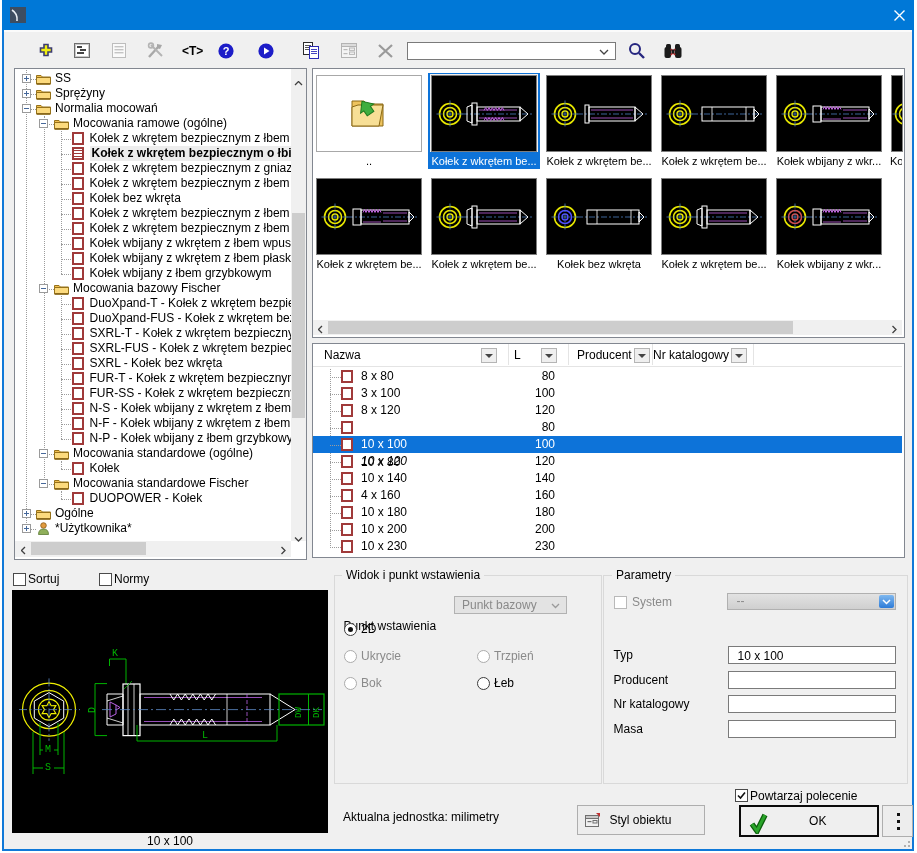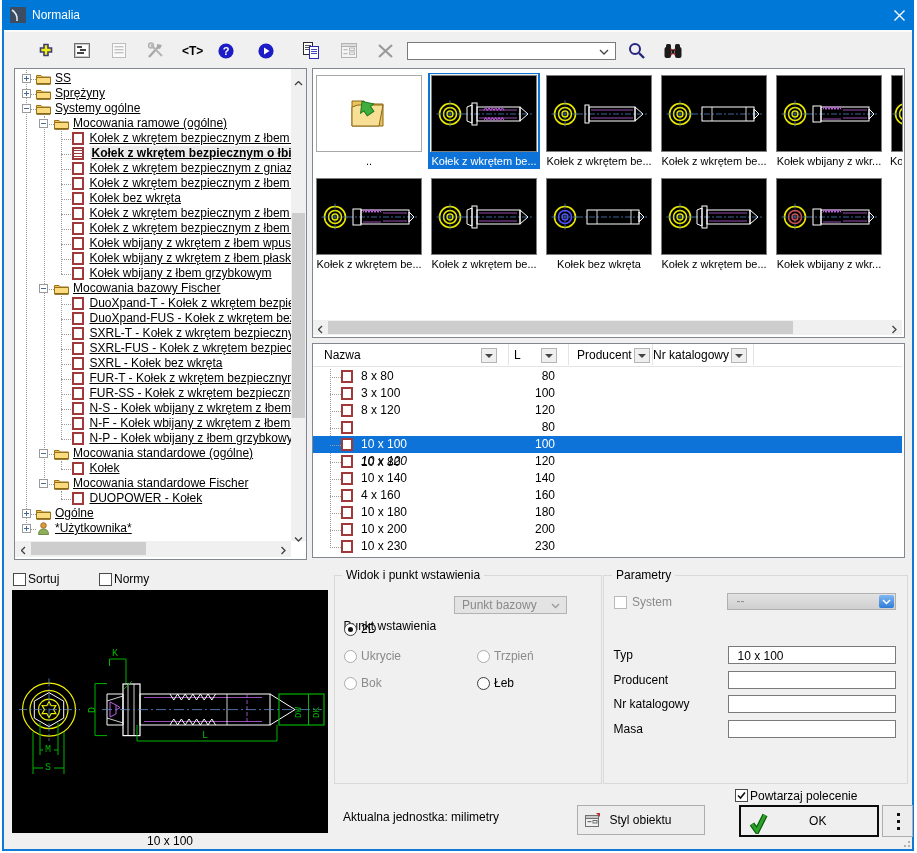--- a/index.html
+++ b/index.html
@@ -8,21 +8,21 @@
 #title{left:32px;top:0;width:200px;height:30px;line-height:30px;color:#fff;font-size:12px;}
 .panel{background:#fff;border:1px solid #828790;}
 .dotv{border-left:1px dotted #9c9c9c;width:0;}
 .doth{border-top:1px dotted #9c9c9c;height:0;}
 .pm{width:7px;height:7px;border:1px solid #9a9a9a;background:#fff;}
 .pm i{position:absolute;background:#46689a;}
 .pm .h{left:1px;top:3px;width:5px;height:1px;}
 .pm .v{left:3px;top:1px;width:1px;height:5px;}
 .leaf{width:8px;height:9px;border:2px solid #a03a3a;background:#fff;}
 .leaf.lines{background:#fff repeating-linear-gradient(#a03a3a 0 1px,#fff 1px 3px);background-position:0 1px;background-size:8px 8px;background-repeat:no-repeat;}
-.trow{height:15px;line-height:15px;white-space:nowrap;text-decoration:underline;}
+.trow{height:15px;line-height:15px;white-space:nowrap;}
 .cap{height:16px;line-height:16px;text-align:center;white-space:nowrap;overflow:hidden;font-size:11px;}
 .hdrbtn{width:14px;height:13px;background:#efefef;border:1px solid #b5b5b5;}
 .hdrbtn b{position:absolute;left:3px;top:5px;width:0;height:0;border-left:4px solid transparent;border-right:4px solid transparent;border-top:4px solid #444;}
 .cb{width:11px;height:11px;border:1px solid #4a4a4a;background:#fff;}
 .rd{width:11px;height:11px;border:1px solid #3c3c3c;border-radius:50%;background:#fff;}
 .rd.dis{border-color:#ababab;}
 .rd .dot{position:absolute;left:3px;top:3px;width:5px;height:5px;border-radius:50%;background:#101010;}
 .gb{border:1px solid #d9d9d9;}
 .gbt{background:#f0f0f0;padding:0 4px;height:14px;line-height:14px;}
 .txt{background:#fff;border:1px solid #7a7a7a;}
@@ -31,21 +31,20 @@
 .sb{background:#f0f0f0;}
 .sbthumb{background:#cdcdcd;}
 </style></head><body>
 <div id="page">
 <div class="abs" id="frame"></div>
 <div class="abs" id="titlebar"></div>
 <div class="abs" style="left:10px;top:7px;width:16px;height:16px;"><svg width="16" height="16">
         <rect x="0" y="0" width="16" height="16" fill="#3d4d61"></rect>
         <path d="M2,3 a10,11 0 0 1 5,11" fill="none" stroke="#e8eef4" stroke-width="1.6"></path>
       </svg></div>
-<div class="abs" id="title">Normalia</div>
 <div class="abs" style="left:894px;top:10px;width:11px;height:11px;"><svg width="11" height="11">
         <path d="M0.5,0.5 L10.5,10.5 M10.5,0.5 L0.5,10.5" stroke="#fff" stroke-width="1.4"></path>
       </svg></div>
 <div class="abs" style="left:4px;top:30px;width:908px;height:2px;background:#fbfbfb;"></div>
 <div class="abs" style="left:39px;top:43px;width:15px;height:15px;"><svg width="15" height="15">
         <path d="M5,1.5 h4 v3.5 h3.5 v4 h-3.5 v3.5 h-4 v-3.5 h-3.5 v-4 h3.5 z" fill="#f0ee12" stroke="#3c3c70" stroke-width="1.6"></path>
       </svg></div>
 <div class="abs" style="left:74px;top:43px;width:16px;height:15px;"><svg width="16" height="15">
         <rect x="0.5" y="0.5" width="15" height="14" fill="#fff" stroke="#6e6e6e"></rect>
         <rect x="1.5" y="1.5" width="13" height="12" fill="#fff" stroke="#c8c8c8"></rect>
@@ -150,21 +149,21 @@
 <div class="abs pm" style="left:7.0px;top:35.5px;">
         <i class="h"></i>
       </div>
 <div class="abs" style="left:21.5px;top:33.0px;width:15px;height:13px;">
         <svg width="15" height="12" style="position:absolute;left:0;top:1px;">
           <path d="M0.5,2.5 h4.5 l1.5,1.5 h8 v7 h-14 z" fill="#f2bf50" stroke="#96721a" stroke-width="1"></path>
           <path d="M0.5,4.5 h14 v6.5 h-14 z" fill="#fcda7e" stroke="#96721a" stroke-width="1"></path>
           <rect x="1" y="10.2" width="13" height="1.2" fill="#7c5a10"></rect>
         </svg>
       </div>
-<div class="abs trow" style="left:40.5px;top:32.5px;">Systemy ogólne</div>
+<div class="abs trow" style="left:40.5px;top:32.5px;">Normalia mocowań</div>
 <div class="abs doth" style="left:29.0px;top:55.0px;width:10.0px;"></div>
 <div class="abs pm" style="left:24.5px;top:50.5px;">
         <i class="h"></i>
       </div>
 <div class="abs" style="left:39.0px;top:48.0px;width:15px;height:13px;">
         <svg width="15" height="12" style="position:absolute;left:0;top:1px;">
           <path d="M0.5,2.5 h4.5 l1.5,1.5 h8 v7 h-14 z" fill="#f2bf50" stroke="#96721a" stroke-width="1"></path>
           <path d="M0.5,4.5 h14 v6.5 h-14 z" fill="#fcda7e" stroke="#96721a" stroke-width="1"></path>
           <rect x="1" y="10.2" width="13" height="1.2" fill="#7c5a10"></rect>
         </svg>

